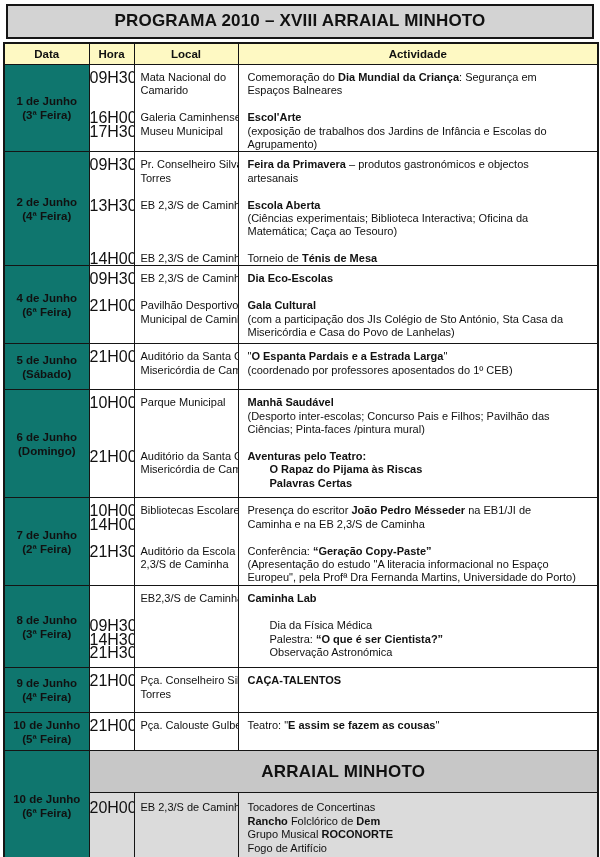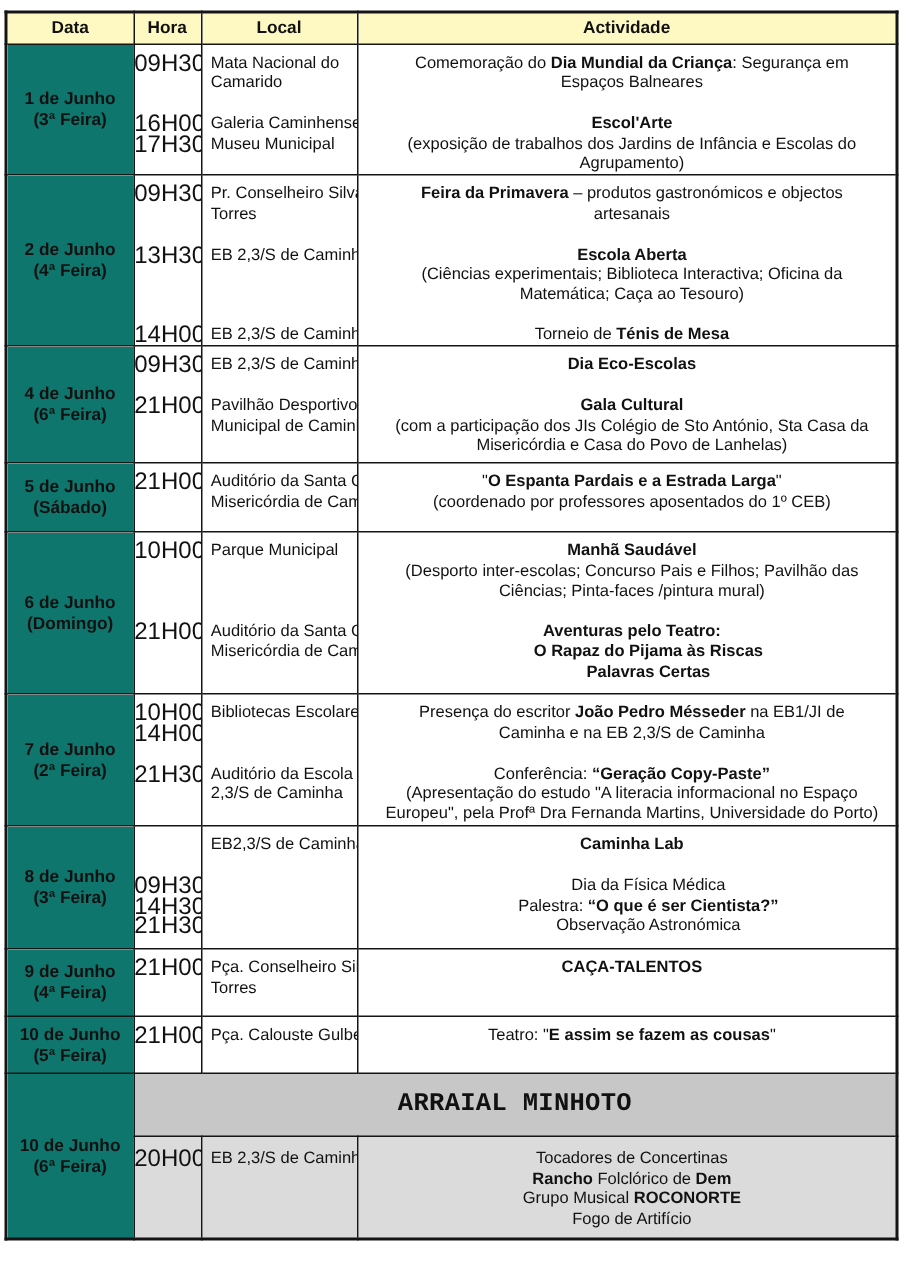--- a/index.html
+++ b/index.html
@@ -8,33 +8,36 @@
   .title-box{margin:0 6px;border:2px solid #151515;background:var(--title-gray,#d3d3d3);
     text-align:center;font-weight:bold;font-size:17px;letter-spacing:.2px;padding:5px 0 6px 0;}
   .tgap{height:3px;}
   table.program{border-collapse:collapse;table-layout:fixed;width:594px;margin-left:3px;
     border:2px solid #151515;}
   td,th{border:1px solid #151515;vertical-align:top;overflow:hidden;padding:0;}
   th{height:20px;font-size:11.5px;font-weight:bold;text-align:center;vertical-align:middle;background:#fef9c3;}
   td.date{vertical-align:middle;text-align:center;font-weight:bold;font-size:11.5px;line-height:14px;background:#0f766e;}
   td.hora{text-align:left;font-size:16px;padding-top:6px;}
   td.local{font-size:11px;padding:6px 2px 0 6px;}
-  td.act{font-size:11px;padding:6px 2px 0 9px;text-align:center;}
+  td.act{font-size:11px;padding:6px 2px 0 9px;}
   .line{height:13.4px;line-height:13.4px;white-space:nowrap;}
   .ind{padding-left:22px;}
   .b{font-weight:bold;}
   td.banner{background:var(--banner-gray,#c8c8c8);text-align:center;vertical-align:middle;
-    font-weight:bold;font-size:17px;letter-spacing:.2px;font-family:Liberation Mono, monospace;}
+    font-weight:bold;font-size:17px;letter-spacing:.2px;}
   tr.arraial td.hora,tr.arraial td.local,tr.arraial td.act{background:var(--arraial-gray,#dbdbdb);}
   tr.arraial td{padding-top:8px;}
 </style>
 </head>
 <body>
 
 <div class="page">
+  <div class="title-box">
+    <span>PROGRAMA 2010 – XVIII ARRAIAL MINHOTO</span>
+  </div>
   <div class="tgap"></div>
 
   <table class="program">
     <colgroup>
       <col style="width:85px">
         <col style="width:45px">
         <col style="width:104px">
         <col style="width:360px">
     </colgroup>
     <thead>

